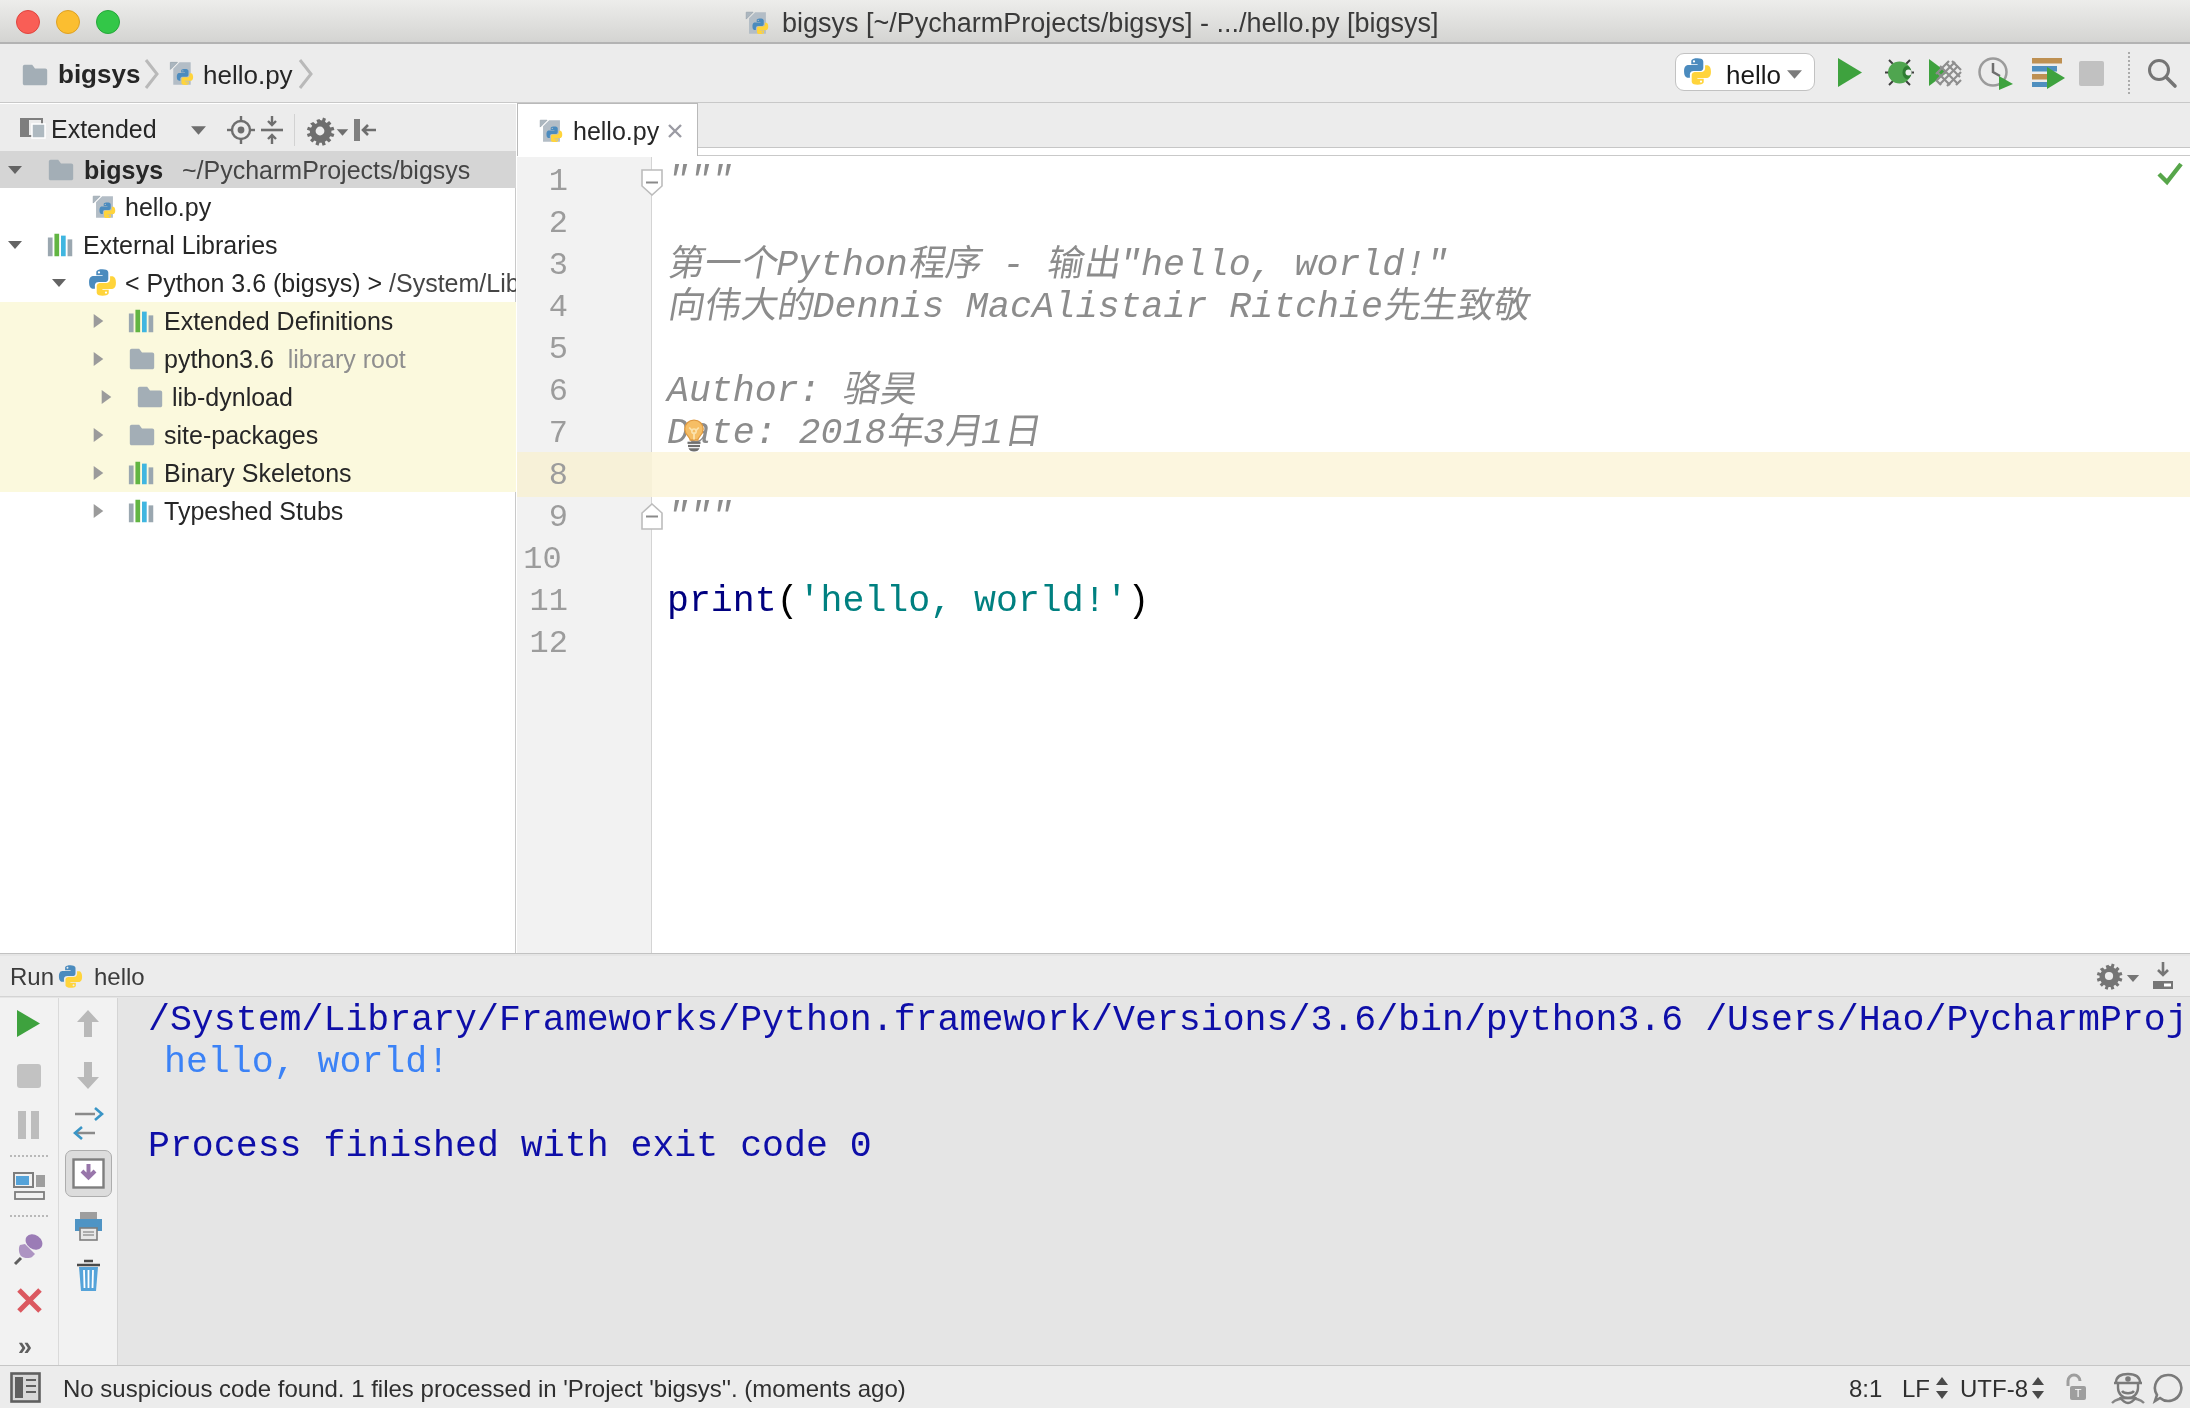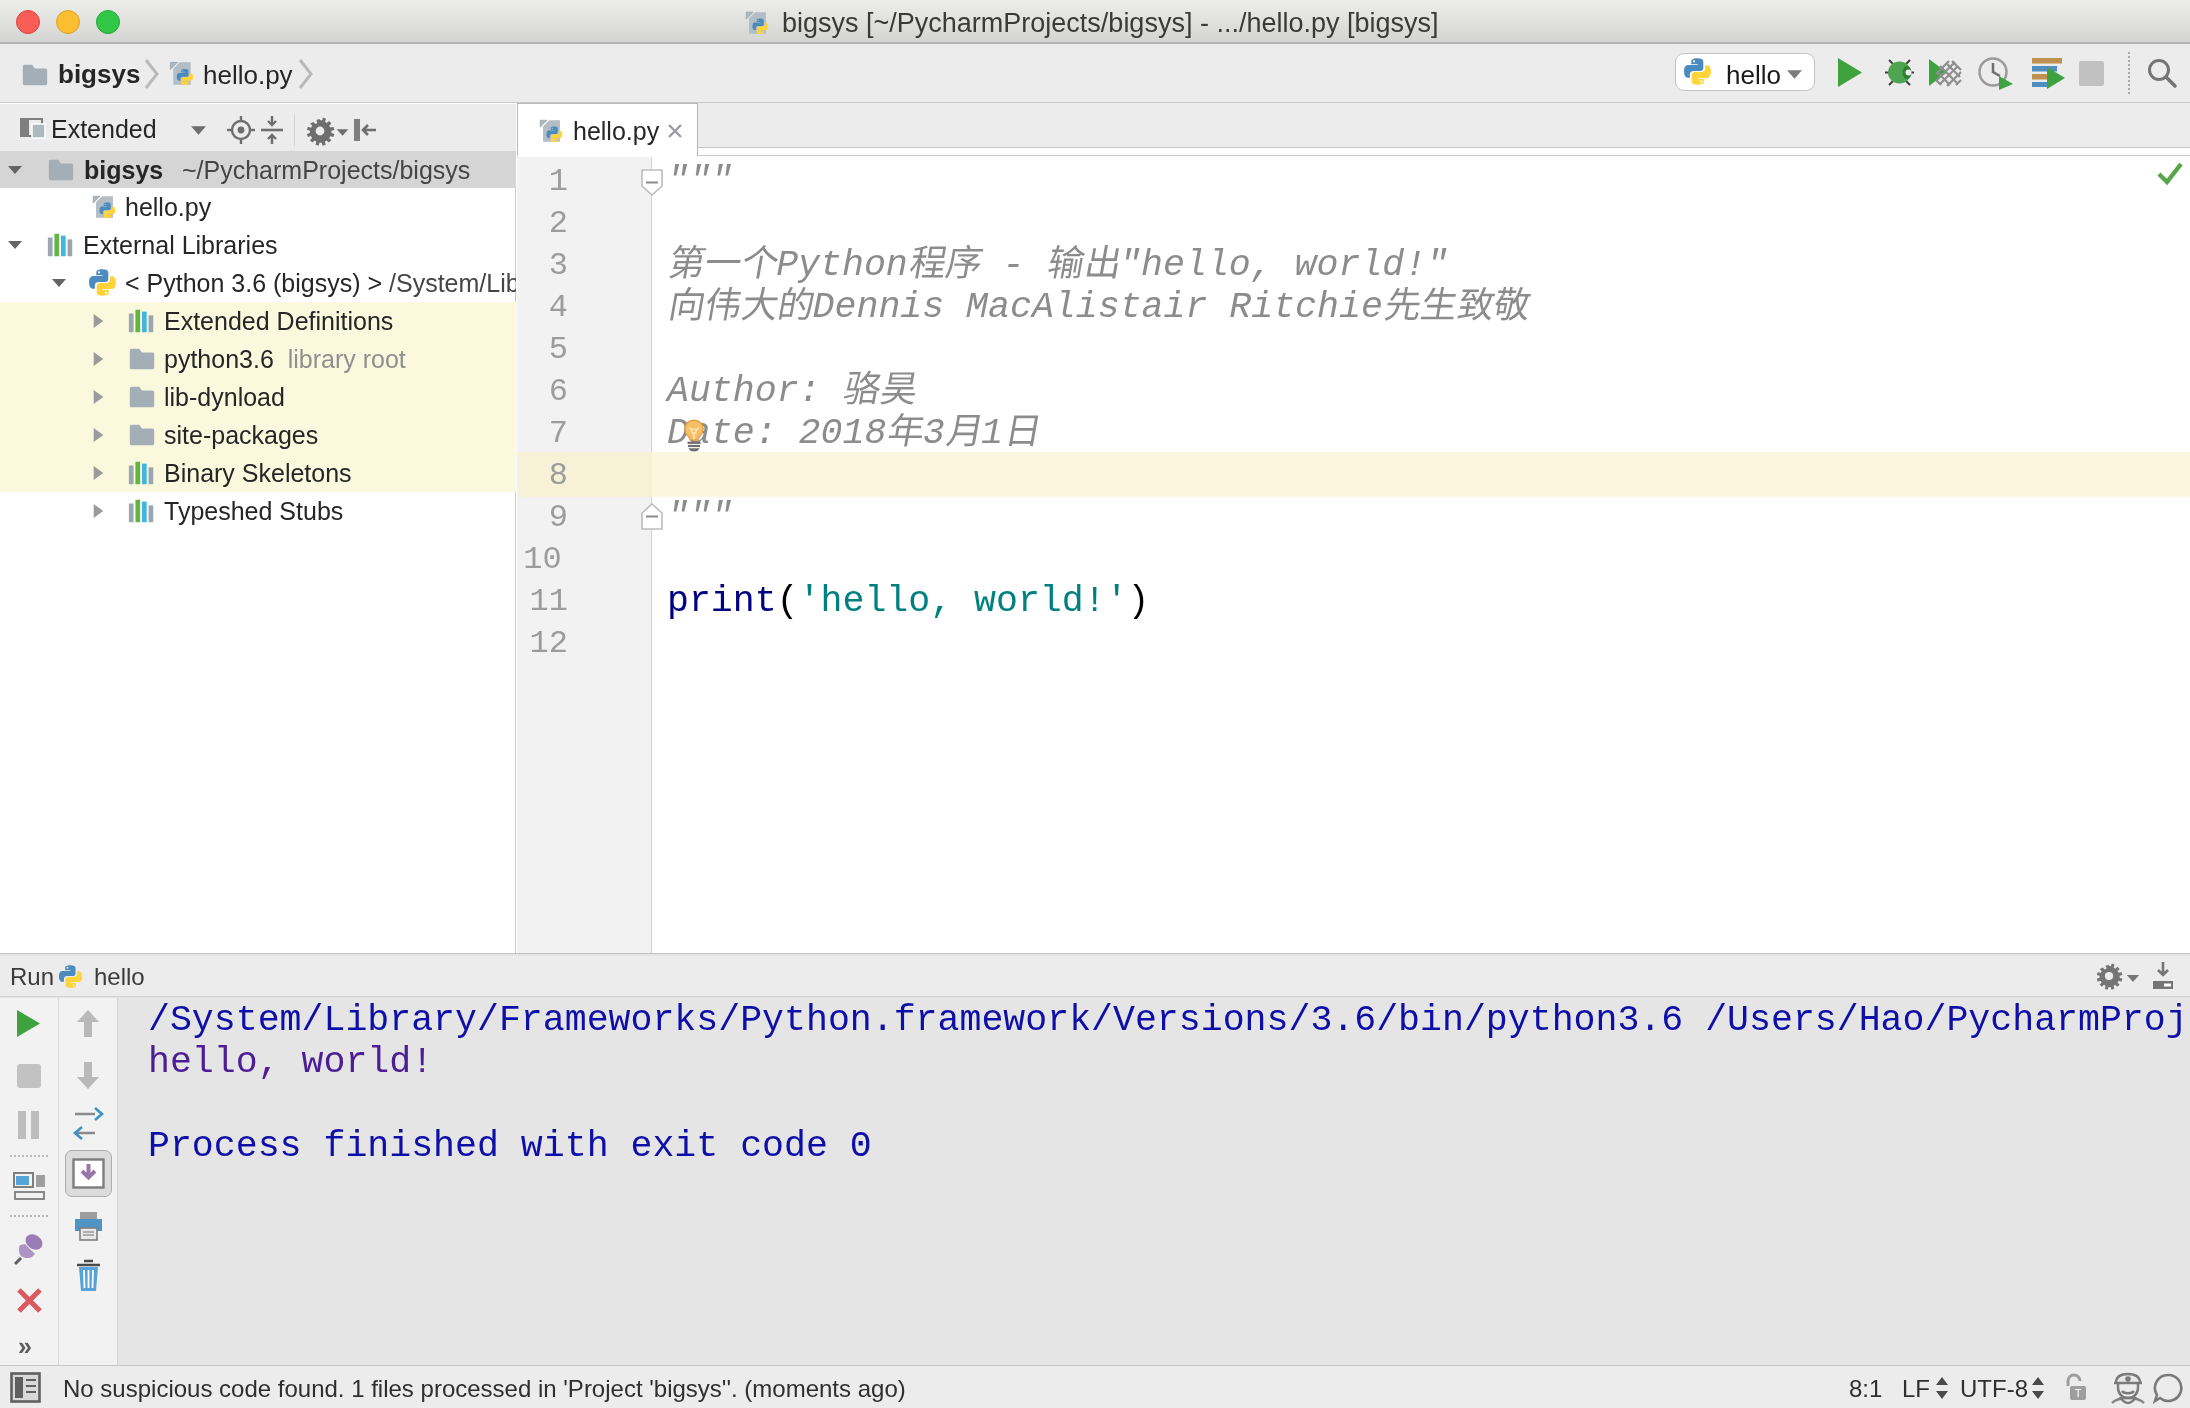--- a/index.html
+++ b/index.html
@@ -216,21 +216,21 @@
     </div>
 <div class="abs" style="left:0;top:236.0px;width:516px;height:37.9px;overflow:hidden">
       <svg style="position:absolute;left:92px;top:11px" width="13" height="16" viewBox="0 0 11 15">
         <path d="M1 1l9 6.5L1 14z" fill="#9B9B9B"></path>
       </svg>
       <svg style="position:absolute;left:127px;top:4px" width="30" height="30" viewBox="0 0 32 32">
         <path fill="#A3AEB6" d="M3 7c0-1.1.9-2 2-2h8l3 4h11c1.1 0 2 .9 2 2v14c0 1.1-.9 2-2 2H5c-1.1 0-2-.9-2-2z"></path>
       </svg>
       <div class="ui" style="left:164px;top:5px">python3.6 &nbsp;<span style="color:#8F8F8F">library root</span></div>
     </div>
-<div class="abs" style="left:0;top:273.9px;width:620px;height:37.9px;overflow:hidden">
+<div class="abs" style="left:8px;top:273.9px;width:620px;height:37.9px;overflow:hidden">
       <svg style="position:absolute;left:92px;top:11px" width="13" height="16" viewBox="0 0 11 15">
         <path d="M1 1l9 6.5L1 14z" fill="#9B9B9B"></path>
       </svg>
       <svg style="position:absolute;left:127px;top:4px" width="30" height="30" viewBox="0 0 32 32">
         <path fill="#A3AEB6" d="M3 7c0-1.1.9-2 2-2h8l3 4h11c1.1 0 2 .9 2 2v14c0 1.1-.9 2-2 2H5c-1.1 0-2-.9-2-2z"></path>
       </svg>
       <div class="ui" style="left:164px;top:5px">lib-dynload</div>
     </div>
 <div class="abs" style="left:0;top:311.8px;width:516px;height:37.9px;overflow:hidden">
       <svg style="position:absolute;left:92px;top:11px" width="13" height="16" viewBox="0 0 11 15">
@@ -509,21 +509,21 @@
 <svg class="abs" style="left:74px;top:1258px" width="29" height="34" viewBox="0 0 29 34">
 <path d="M10 3h9M3 7h23" stroke="#4A4A4A" stroke-width="2.6" fill="none"></path>
 <path d="M5 9h19l-2 24H7z" fill="#55A3D9"></path>
 <g stroke="#FFF" stroke-width="1.8">
       <line x1="10" y1="12" x2="10.5" y2="30"></line>
       <line x1="14.5" y1="12" x2="14.5" y2="30"></line>
       <line x1="19" y1="12" x2="18.5" y2="30"></line>
     </g>
   </svg>
 <div class="cd" style="left:148px;top:1000px;color:#0E0EA8;width:2042px;overflow:hidden">/System/Library/Frameworks/Python.framework/Versions/3.6/bin/python3.6 /Users/Hao/PycharmProjects/bigsys/hello.py</div>
-<div class="cd" style="left:148px;top:1042px;color:#4c1d95">hello, world!</div>
+<div class="cd" style="left:164px;top:1042px;color:#3b82f6">hello, world!</div>
 <div class="cd" style="left:148px;top:1126px;color:#0E0EA8">Process finished with exit code 0</div>
 <div class="abs" style="left:0;top:1365px;width:2190px;height:43px;background:#ECECEC;border-top:1.5px solid #C6C6C6">
 <svg class="abs" style="left:10px;top:6px" width="31" height="31" viewBox="0 0 31 31">
 <rect x="1.5" y="1.5" width="28" height="28" fill="#D8D8D8" stroke="#5F5F5F" stroke-width="2.6"></rect>
 <rect x="5" y="5" width="8" height="21" fill="#5F5F5F"></rect>
 <g stroke="#5F5F5F" stroke-width="2">
         <line x1="16" y1="8" x2="26" y2="8"></line>
         <line x1="16" y1="14" x2="26" y2="14"></line>
         <line x1="16" y1="20" x2="26" y2="20"></line>
       </g>

